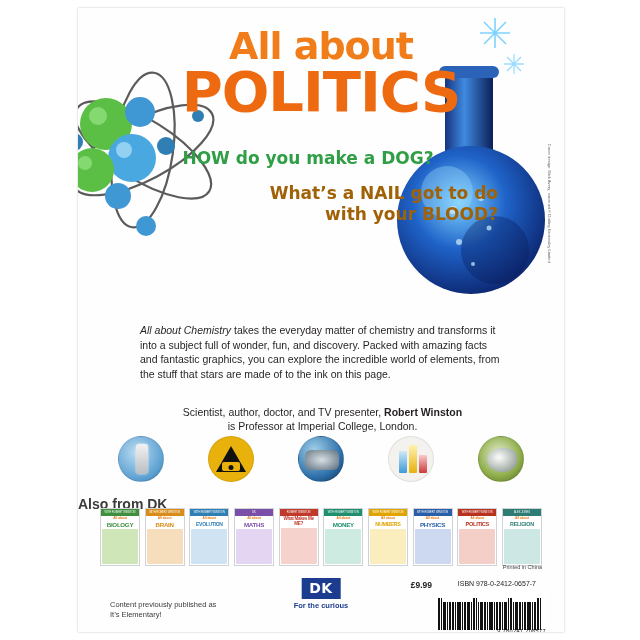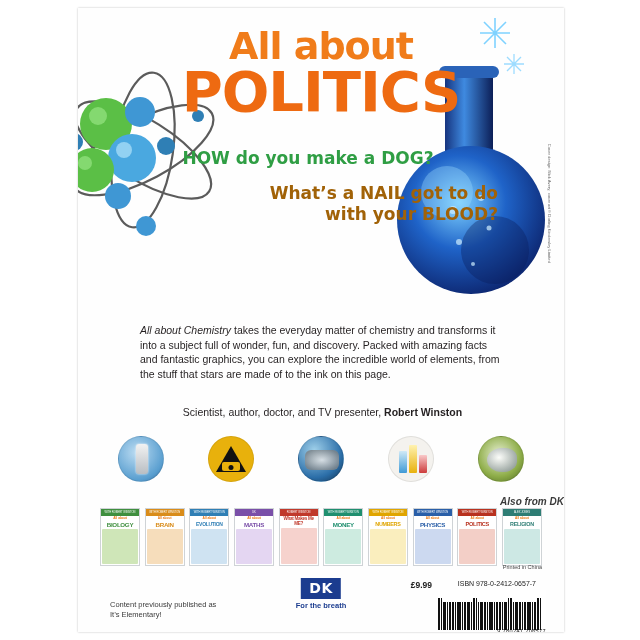--- a/index.html
+++ b/index.html
@@ -130,24 +130,23 @@
   .c5 { background:radial-gradient(circle at 45% 40%, #e8f0d4, #8fae4a 60%, #4f6a20); }
   .c5:after{
     content:""; position:absolute; left:8px; top:11px; width:30px; height:24px;
     background:radial-gradient(ellipse at 40% 40%, #ffffff, #9aa3a8 75%);
     border-radius:50% 40% 45% 50%;
     opacity:.9;
   }
   
   .also {
     position:absolute; top:488px; left:0; width:486px;
-    text-align:right;
-    font-size:10px; font-weight:bold; color:#3b3b3b;
-    z-index:6;
-    font-style:italic;
+    text-align:left;
+    font-size:14px; font-weight:bold; color:#3b3b3b;
+    z-index:6;
   }
   .strip {
     position:absolute; left:22px; top:500px; width:442px;
     display:flex; justify-content:space-between;
     z-index:6;
   }
   .mini {
     width:40px; height:58px;
     background:#fff;
     border:1px solid #cfd3d6;
@@ -320,20 +319,21 @@
     <div class="questions">
       <div class="q q1">HOW do you make a DOG?</div>
       <div class="q q2" style="white-space:pre-line;">What’s a NAIL got to do
 with your BLOOD?</div>
     </div>
 
     <div class="blurb">
       <div><i>All about Chemistry</i> takes the everyday matter of chemistry and transforms it into a subject full of wonder, fun, and discovery. Packed with amazing facts and fantastic graphics, you can explore the incredible world of elements, from the stuff that stars are made of to the ink on this page.</div>
       <div class="author">
         <span>Scientist, author, doctor, and TV presenter, </span><b>Robert Winston</b><br>
+        <span>is Professor at Imperial College, London.</span>
       </div>
     </div>
 
     <div class="circles">
       <div class="circle c1"></div>
       <div class="circle c2">
           <div class="tri"></div>
           <div class="dot"></div>
         </div>
       <div class="circle c3"></div>
@@ -405,21 +405,21 @@
       <div class="mini">
         <div class="mtop" style="background:#2e7d74">ALEX JONES</div>
         <div class="mall">All about</div>
         <div class="mtitle" style="color:#2e7d74;font-size:5.4px">RELIGION</div>
         <div class="mart" style="background:#cde8e4"></div>
       </div>
     </div>
 
     <div class="dk-logo">
       <div class="dk-box">DK</div>
-      <div class="dk-tag">For the breath</div>
+      <div class="dk-tag">For the curious</div>
     </div>
 
     <div class="prev-pub">
       <div>Content previously published as</div>
       <div>It’s Elementary!</div>
     </div>
 
     <div class="printed">Printed in China</div>
     <div class="price">£9.99</div>
     <div class="isbn-txt">ISBN 978-0-2412-0657-7</div>

